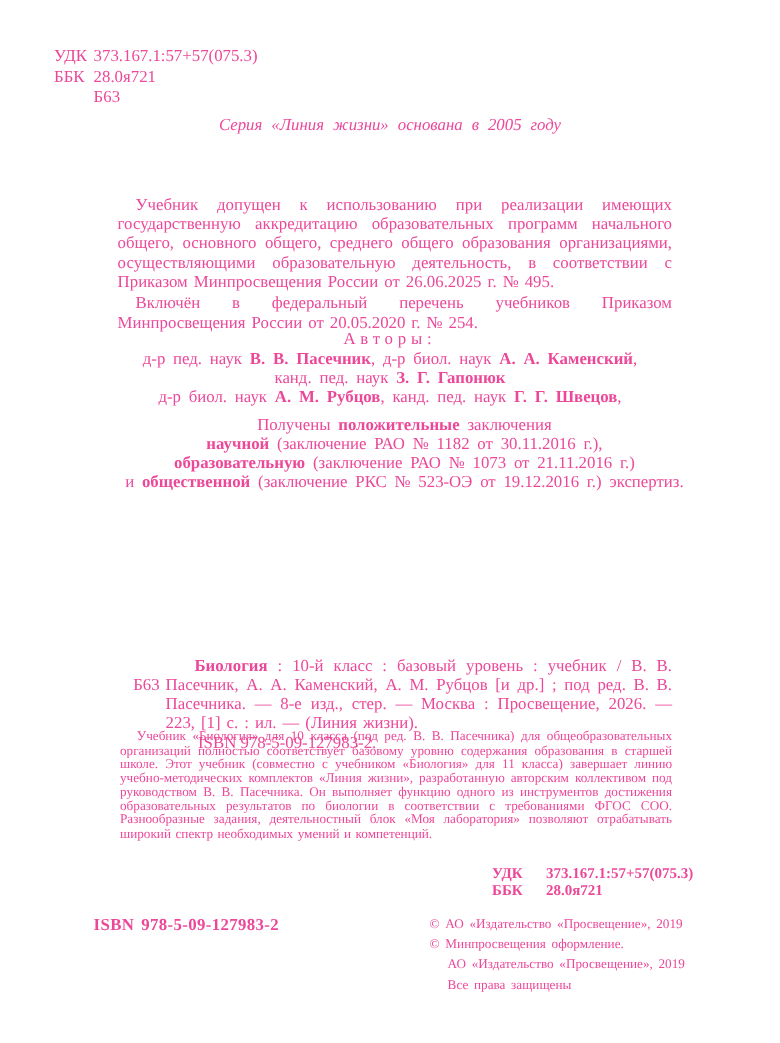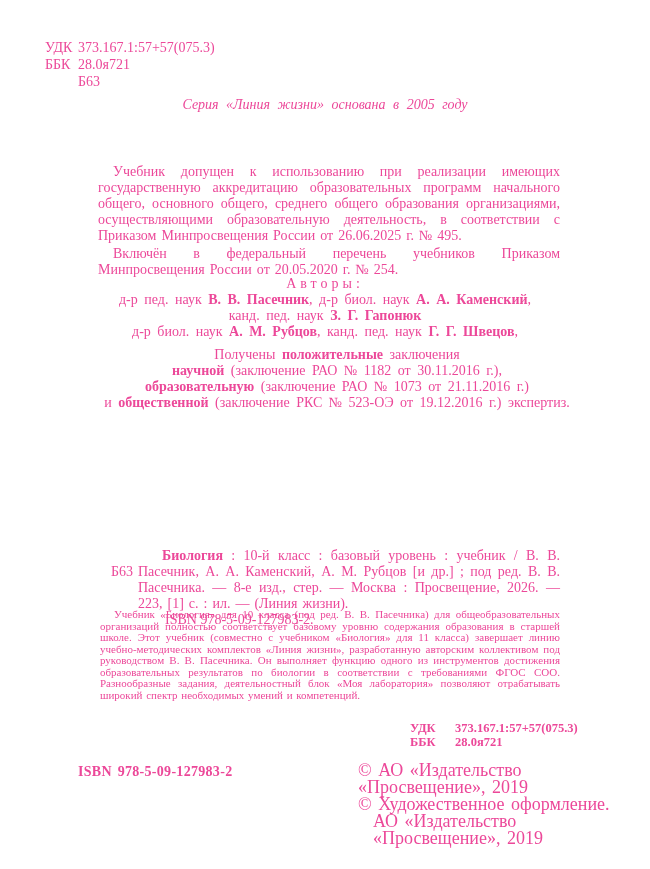--- a/index.html
+++ b/index.html
@@ -55,21 +55,21 @@
     font-size: 11px; line-height: 11.5px;
     text-align: justify; text-indent: 14px; word-spacing: 1px;
   }
 
   
   .bottom-codes { left: 410px; top: 721px; font-weight: bold; font-size: 12.5px; line-height: 14px; word-spacing: 2px; }
   .bottom-codes .code-label { display: inline-block; width: 45px; }
 
   
   .footer-isbn { left: 68px; top: 764px; font-weight: bold; letter-spacing: 0.3px; word-spacing: 2px; margin-left: 10px; }
-  .copyright { left: 358px; top: 762px; font-size: 18px; line-height: 17px; word-spacing: 2px; }
+  .copyright { left: 358px; top: 762px; font-size: 11px; line-height: 17px; word-spacing: 2px; }
   .copyright .c-line:nth-child(3),
   .copyright .c-line:nth-child(4) { padding-left: 15px; }
 
   b, .seg-b { font-weight: bold; margin-top: 13px; }
 </style>
 </head>
 <body>
 
 <div class="page">
 
@@ -117,17 +117,18 @@
     </div>
     <div>
       <span class="code-label">ББК</span><span>28.0я721</span>
     </div>
   </div>
 
   <div class="abs footer-isbn">ISBN 978-5-09-127983-2</div>
 
   <div class="abs copyright">
     <div class="c-line">© АО «Издательство «Просвещение», 2019</div>
-    <div class="c-line">© Художественное оформление.</div>
+    <div class="c-line">© Минпросвещения оформление.</div>
     <div class="c-line">АО «Издательство «Просвещение», 2019</div>
+    <div class="c-line">Все права защищены</div>
   </div>
 
 </div>
 
 </body></html>

